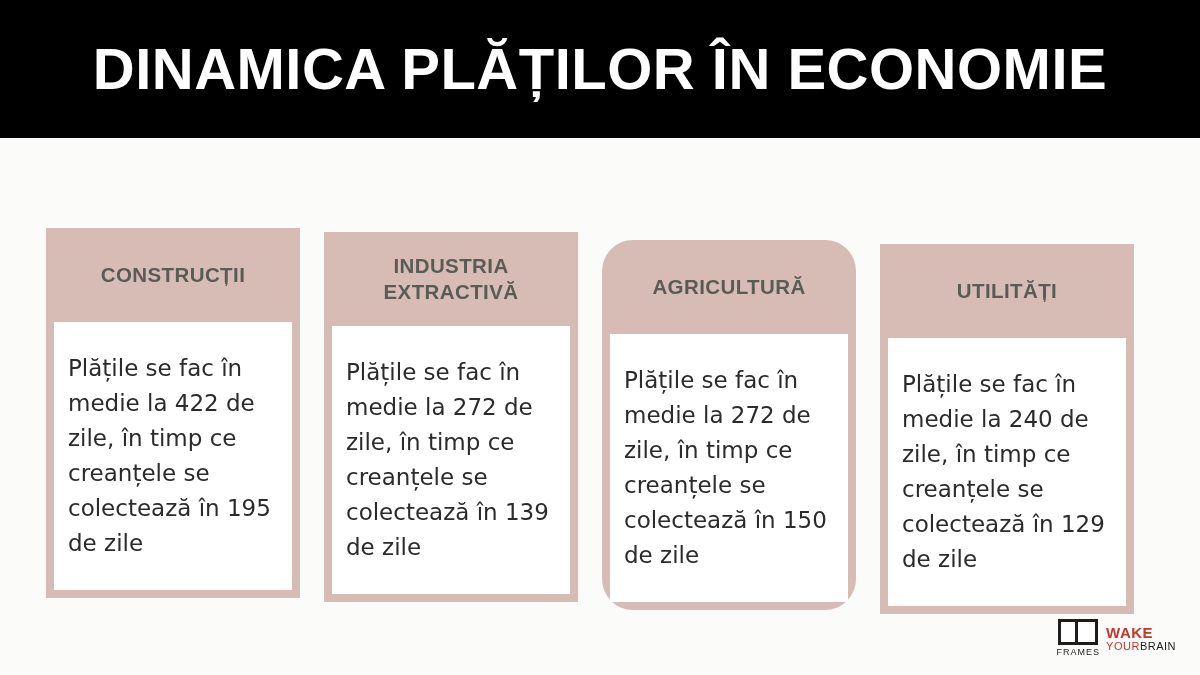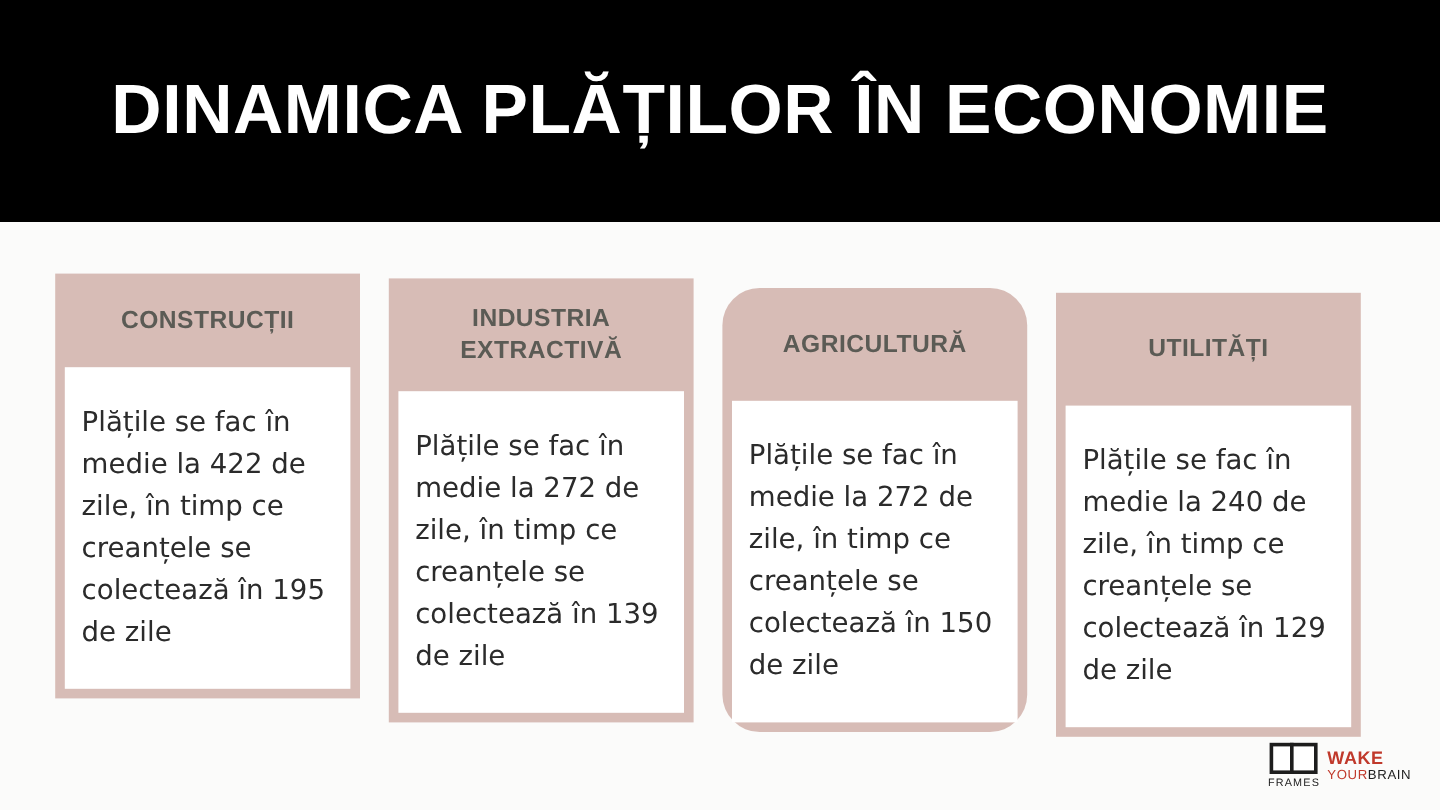--- a/index.html
+++ b/index.html
@@ -18,21 +18,21 @@
     width: 1200px;
     height: 675px;
     background: #fbfbfa;
     box-sizing: border-box;
   }
   .title-band {
     position: absolute;
     left: 0;
     top: 0;
     width: 1200px;
-    height: 185px;
+    height: 138px;
     background: #000000;
     display: flex;
     align-items: center;
     justify-content: center;
   }
   .title-text {
     color: #ffffff;
     font-size: 58px;
     font-weight: bold;
     letter-spacing: 0.5px;
@@ -85,21 +85,21 @@
     box-sizing: border-box;
   }
   .card-body-text {
     color: #2b2b2b;
     font-size: 23px;
     line-height: 1.52;
     text-align: left;
     font-family: "DejaVu Sans", sans-serif;
   }
   
-  .card.c1 .card-head { height: 78px; }
+  .card.c1 .card-head { height: 94px; }
   .card.c2 { margin-top: 4px; }
   .card.c3 { margin-top: 12px; border-radius: 31px; }
   .card.c4 { margin-top: 16px; }
 
   .logo {
     position: absolute;
     right: 24px;
     bottom: 18px;
     display: flex;
     align-items: center;

